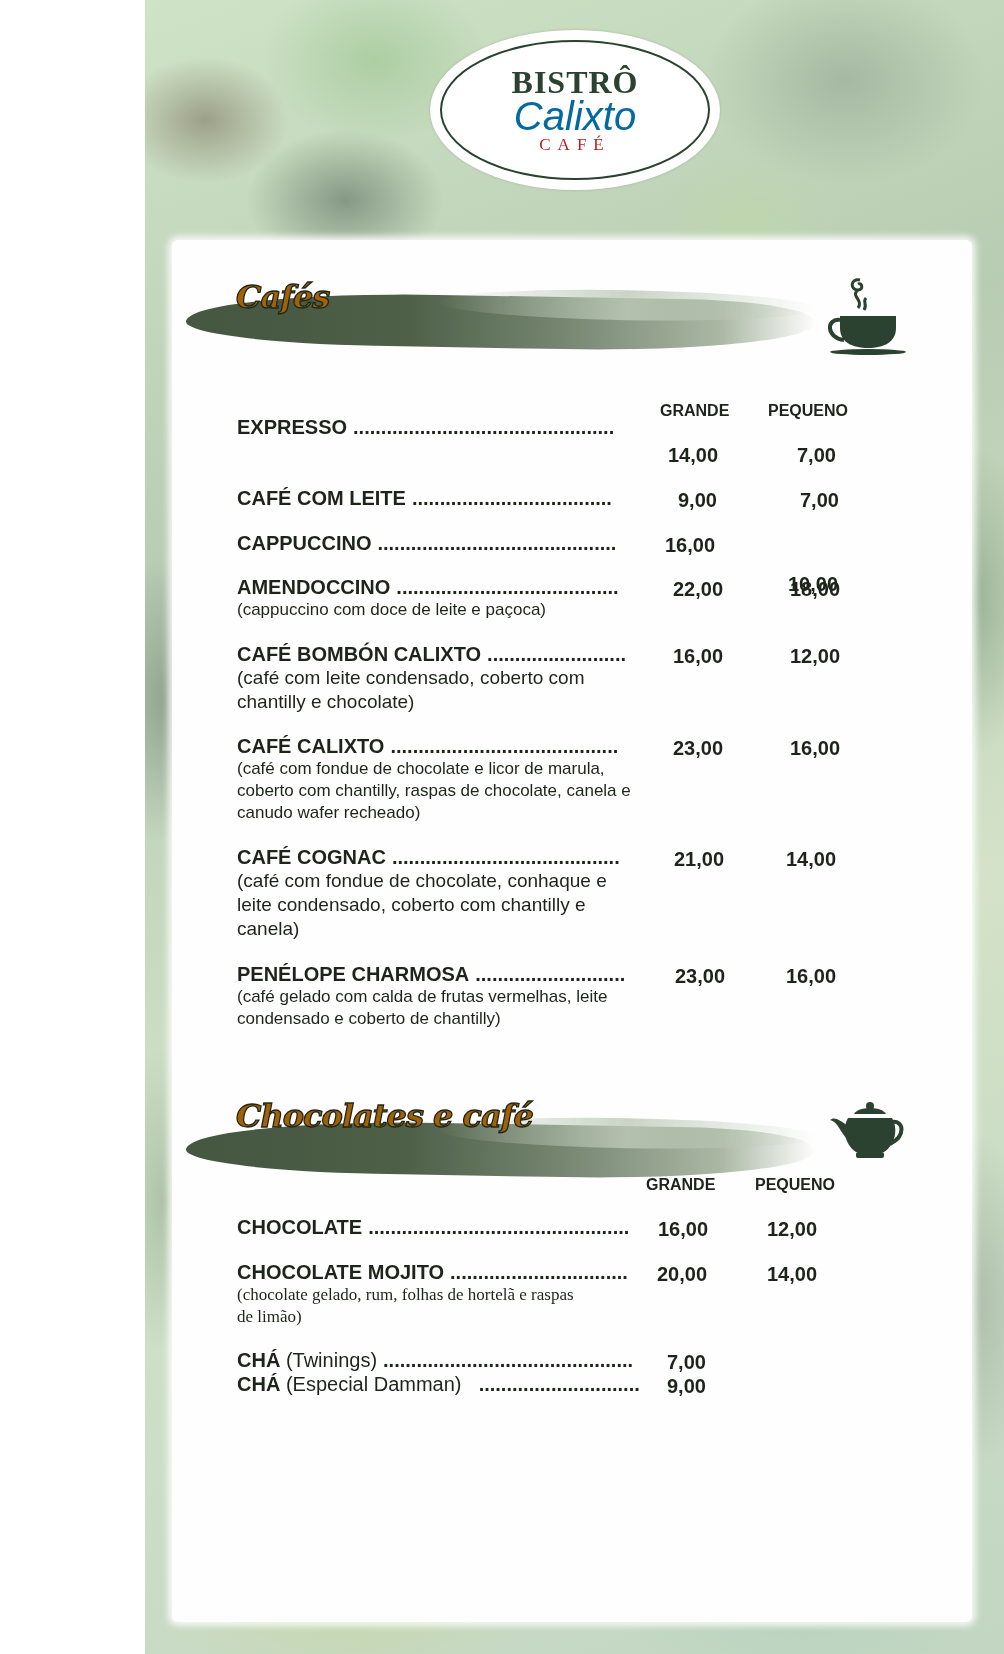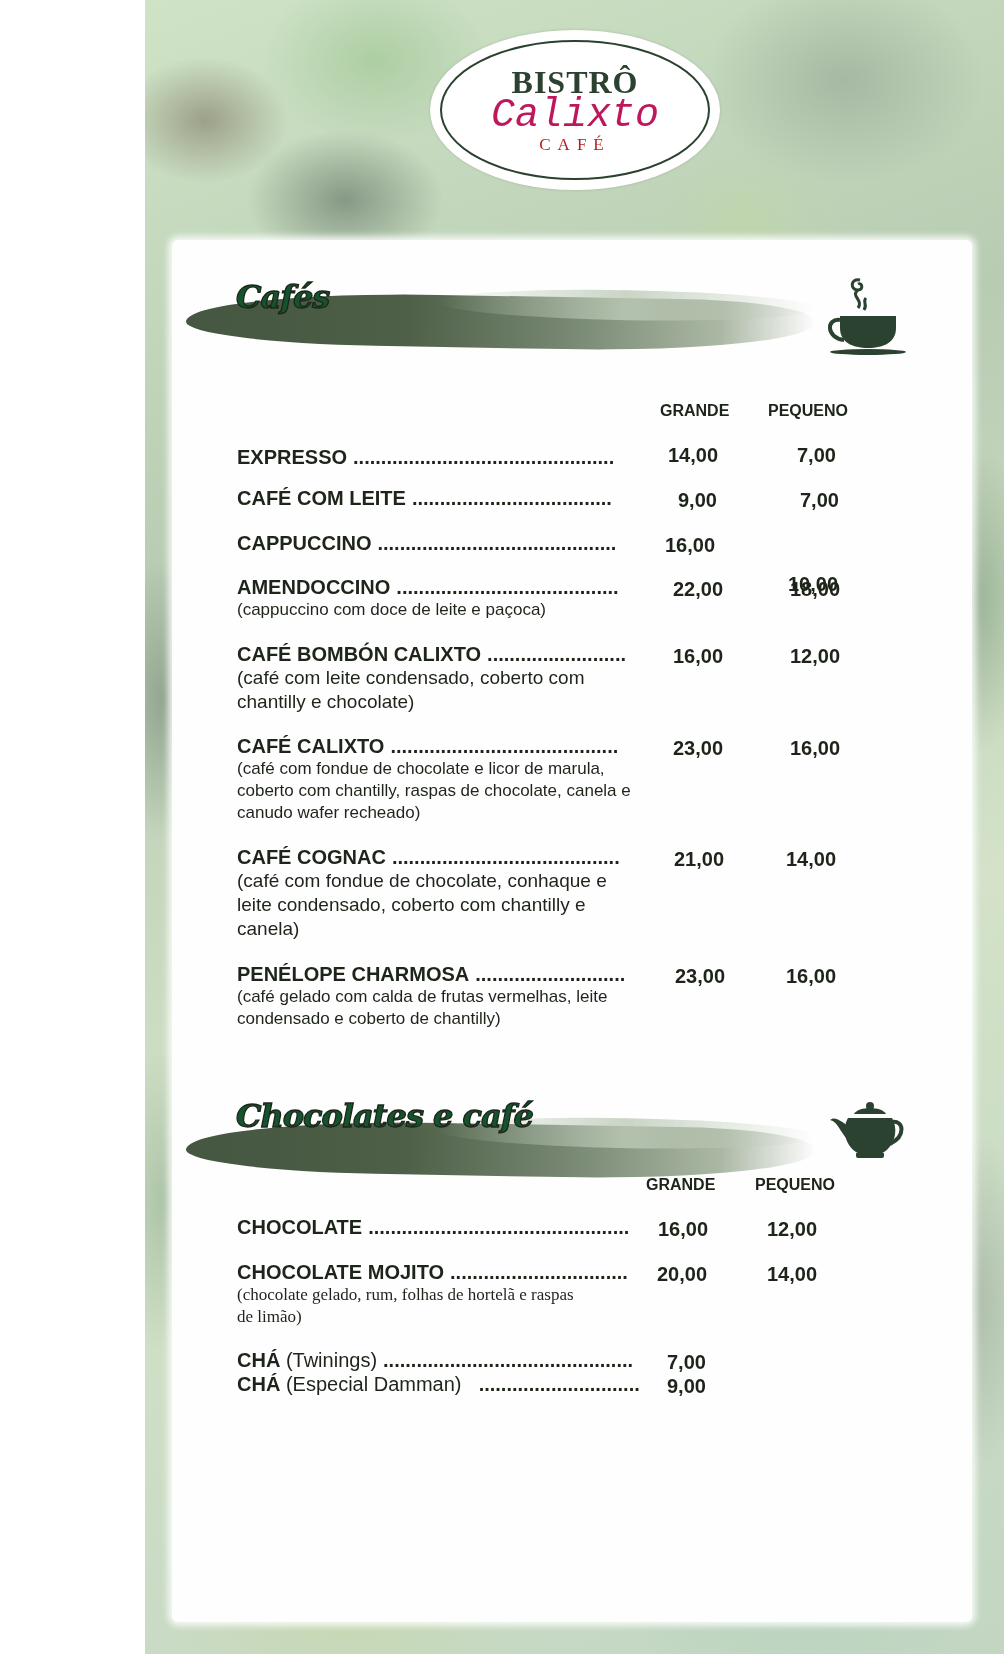--- a/index.html
+++ b/index.html
@@ -20,31 +20,31 @@
           radial-gradient(ellipse 260px 90px at 650px 1620px, rgba(180,210,190,.7), transparent 70%),
           linear-gradient(160deg,#cfe3c6 0%,#b8ccb3 30%,#d3e2c8 60%,#c2d6c2 100%);}
   .card{position:absolute;left:27px;top:240px;width:800px;height:1382px;background:#fefefe;
         border-radius:6px;box-shadow:0 0 6px 4px rgba(255,255,255,.8);}
   .logo{position:absolute;left:430px;top:30px;width:290px;height:160px;border-radius:50%;
         background:#ffffff;box-shadow:0 0 3px rgba(0,0,0,.15);}
   .logo-inner{position:absolute;left:10px;top:10px;right:10px;bottom:10px;border-radius:50%;
         border:2px solid #2b4230;text-align:center;}
   .logo-top{font-family:"Liberation Serif",serif;font-weight:bold;font-size:32px;color:#2b4230;
         margin-top:24px;letter-spacing:1px;line-height:32px;}
-  .logo-mid{font-family:Liberation Mono, monospace;font-style:italic;font-size:40px;color:#be185d;
+  .logo-mid{font-family:Liberation Sans, sans-serif;font-style:italic;font-size:40px;color:#0369a1;
         line-height:40px;margin-top:-2px;}
   .logo-bot{font-family:"Liberation Serif",serif;font-size:17px;letter-spacing:7px;color:#b91c1c;
         line-height:18px;margin-top:0px;}
   .brush{position:absolute;height:52px;border-radius:40% 20% 40% 30%/60% 40% 60% 40%;
         background:linear-gradient(90deg,#3b4d37 0%,#46583f 35%,#6f806a 60%,#a7b5a0 85%,rgba(200,210,195,0) 100%);
         transform:rotate(1deg);opacity:.95;}
   .brush::after{content:"";position:absolute;left:40%;right:0;top:-8px;height:30px;border-radius:50%;
         background:linear-gradient(90deg,rgba(180,195,175,0),rgba(185,200,180,.8),rgba(200,210,195,0));}
   .section-title{position:absolute;font-family:"DejaVu Serif",serif;font-style:italic;font-weight:bold;
-        font-size:32px;color:#14532d;-webkit-text-stroke:1.3px #1d2419;letter-spacing:-1px;}
+        font-size:32px;color:#a16207;-webkit-text-stroke:1.3px #1d2419;letter-spacing:-1px;}
   .icon{position:absolute;}
   .col-head{position:absolute;font-weight:bold;font-size:16px;color:#1d2419;}
   .item{position:absolute;left:237px;width:620px;}
   .item .line{display:flex;align-items:baseline;font-size:20px;font-weight:bold;white-space:nowrap;}
   .item .name{}
   .item .dots{flex:0 0 auto;overflow:hidden;letter-spacing:0;margin-left:6px;}
   .price{position:absolute;font-weight:bold;font-size:20px;text-align:right;}
   .desc{font-size:17px;line-height:22px;font-weight:normal;color:#1d2419;}
   .desc.big{font-size:19px;line-height:24px;}
   .tea .line{font-size:20px;}
@@ -71,21 +71,21 @@
 <svg class="icon" style="left:820px;top:272px;" width="86" height="84" viewBox="0 0 86 84">
   <path d="M40 8 C30 6 30 18 38 18 C44 18 42 10 38 12 M38 18 C30 24 44 28 38 36 M46 26 C42 30 48 32 44 38" fill="none" stroke="#2b4230" stroke-width="3"></path>
   <path d="M20 44 H76 V56 C76 70 64 76 48 76 C32 76 20 70 20 56 Z" fill="#2b4230"></path>
   <path d="M20 48 C6 46 6 66 24 68" fill="none" stroke="#2b4230" stroke-width="4"></path>
   <ellipse cx="48" cy="80" rx="38" ry="3" fill="#2b4230"></ellipse>
 </svg>
 
 <div class="col-head" style="left:660px;top:402px;">GRANDE</div>
 <div class="col-head" style="left:768px;top:402px;">PEQUENO</div>
 
-<div class="item" style="top:446px;">
+<div class="item" style="top:416px;">
   <div class="line">
       <span class="name">EXPRESSO</span>
       <span class="dots">...............................................</span>
     </div>
 </div>
 <div class="price" style="left:668px;top:444px;">14,00</div>
 <div class="price" style="left:797px;top:444px;">7,00</div>
 
 <div class="item" style="top:487px;">
   <div class="line">

